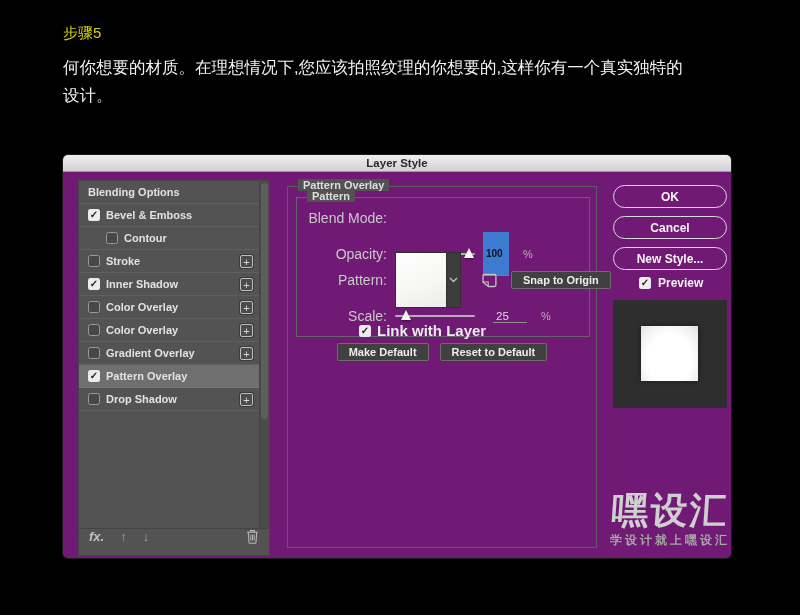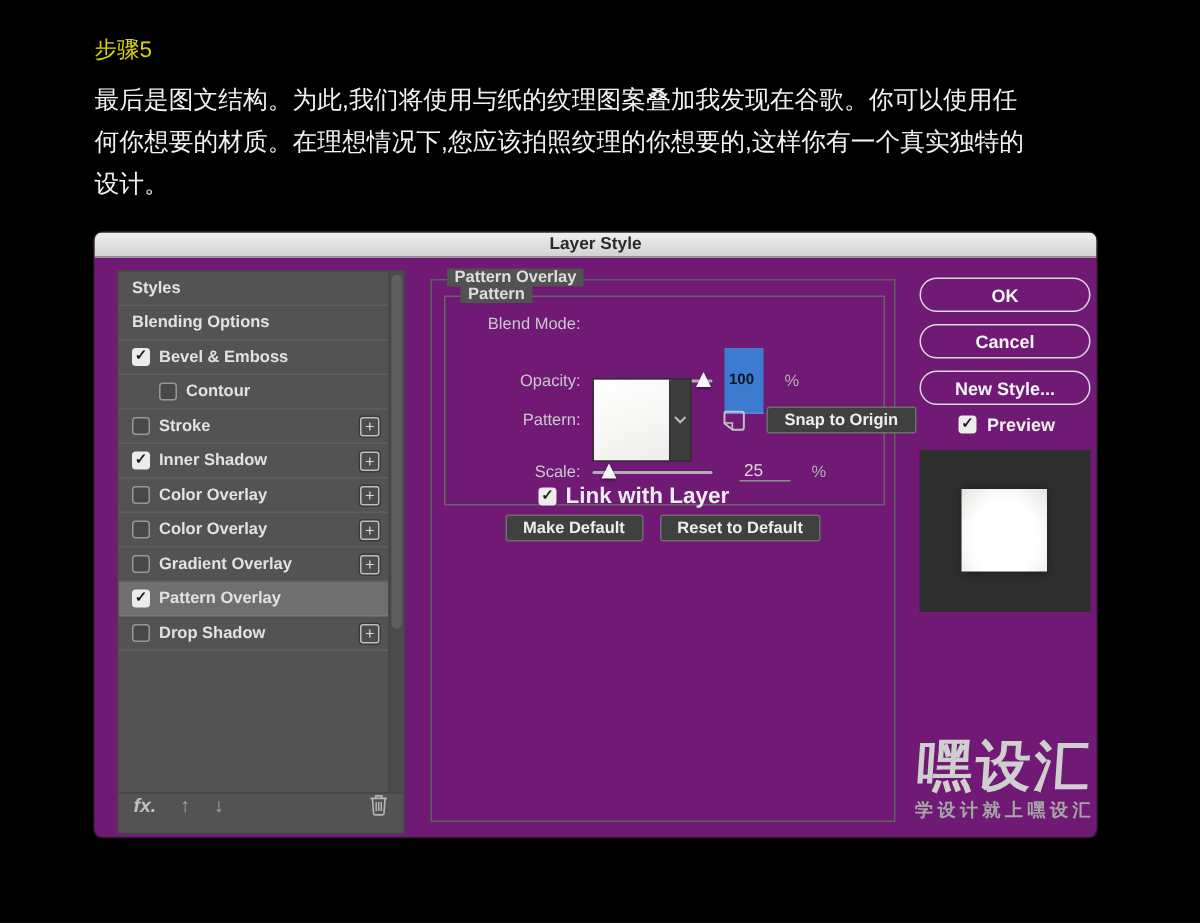--- a/index.html
+++ b/index.html
@@ -36,21 +36,21 @@
   .cb{width:12px;height:12px;border-radius:2.5px;display:inline-flex;align-items:center;justify-content:center;flex:none;}
   .cb.checked{background:#ececec;color:#1c1c1c;font-size:10px;font-weight:700;line-height:10px;}
   .cb.un{border:1px solid #989898;background:rgba(0,0,0,0.12);}
 
   
   .fieldset{position:absolute;border:1px solid #646464;}
   .legend{position:absolute;top:-8px;left:10px;background:#525252;padding:0 5px;font-size:11px;font-weight:700;color:#dedede;white-space:nowrap;}
   .outer-fs{left:224px;top:14px;width:310px;height:362px;border-color:#5e5e5e;}
   .inner-fs{left:8px;top:10px;width:294px;height:140px;}
   .frow{position:absolute;display:flex;align-items:center;}
-  .flabel{width:90px;text-align:right;font-size:11px;color:#c9c9c9;flex:none;margin-right:8px;}
+  .flabel{width:90px;text-align:right;font-size:14px;color:#c9c9c9;flex:none;margin-right:8px;}
   .ddown{width:120px;height:17px;background:#3e3e3e;border:1px solid #343434;border-radius:2px;display:flex;align-items:center;padding:0 6px;box-shadow:inset 0 1px rgba(255,255,255,0.06);}
   .ddown span{font-size:11px;font-weight:700;color:#f2f2f2;}
   .ddown svg{margin-left:auto;}
   .slider{position:relative;width:80px;height:10px;}
   .slider .track{position:absolute;left:0;right:0;top:4px;height:2px;background:#b0b0b0;border-radius:1px;}
   .tri{position:absolute;top:-1px;width:0;height:0;border-left:5.5px solid transparent;border-right:5.5px solid transparent;border-bottom:10px solid #f7f7f7;filter:drop-shadow(0 1px 1px rgba(0,0,0,.55));}
   .val-sel{min-width:26px;background:#3d7bd0;color:#0b1522;font-size:10px;font-weight:600;padding:16px 3px;text-align:left;border-bottom:1.5px solid #4d8ade;}
   .val{min-width:34px;color:#dcdcdc;font-size:11.5px;border-bottom:1px solid #8f8f8f;padding:0 3px;}
   .unit{font-size:11px;color:#b3b3b3;margin-left:14px;}
   .pat-thumb{width:52px;height:56px;background:linear-gradient(160deg,#ffffff 0%,#f6f6f4 60%,#ececea 100%);border:1px solid #2f2f2f;}
@@ -71,36 +71,32 @@
   .wm-logo{position:absolute;left:540px;top:314px;width:134px;text-align:center;font-size:37px;font-weight:700;color:#cfcfcf;letter-spacing:2px;transform:skewX(-4deg);}
   .wm-tag{position:absolute;left:536px;top:360px;width:142px;text-align:center;font-size:12px;font-weight:600;color:#a6a6a6;letter-spacing:3px;white-space:nowrap;}
 </style>
 </head>
 <body>
 
 <div id="canvas">
 
   <div class="step-title">步骤5</div>
   <div class="para">
-      <div>最后是图文结构。为此,我们将使用与纸的纹理图案叠加我发现在谷歌。你可以使用任</div>
       <div>何你想要的材质。在理想情况下,您应该拍照纹理的你想要的,这样你有一个真实独特的</div>
       <div>设计。</div>
     </div>
 
   <div class="dialog">
     <div class="titlebar">
       <span>Layer Style</span>
     </div>
     <div class="body">
 
       <div class="sidebar">
         <div class="styles-list">
-            <div class="side-row nobox">
-              <span class="lbl">Styles</span>
-            </div>
             <div class="side-row nobox">
               <span class="lbl">Blending Options</span>
             </div>
             <div class="side-row">
               <span class="cb checked">✓</span>
               <span class="lbl">Bevel &amp; Emboss</span>
             </div>
             <div class="side-row indent">
               <span class="cb un"></span>
               <span class="lbl">Contour</span>

